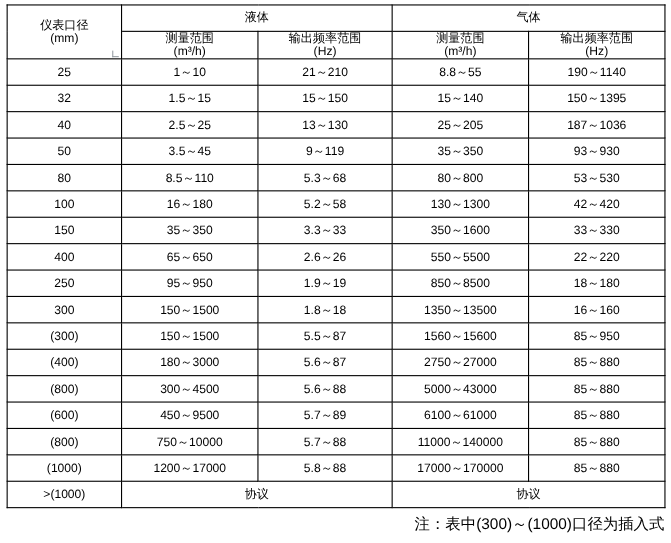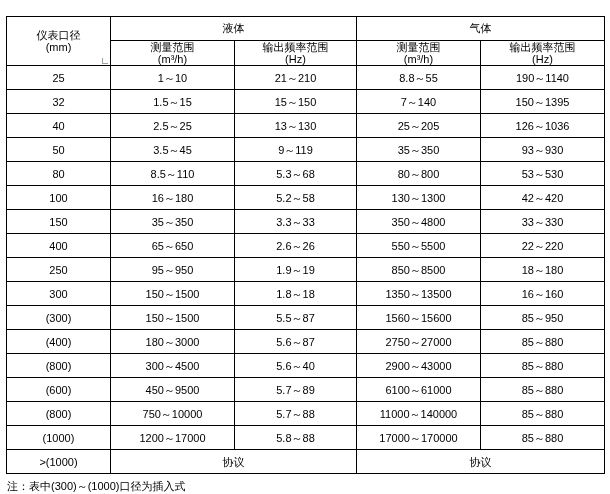--- a/index.html
+++ b/index.html
@@ -12,21 +12,21 @@
     background: #ffffff;
     font-family: "Liberation Sans", sans-serif;
     color: #000000;
     overflow: hidden;
   }
   .page {
     position: relative;
     width: 610px;
     height: 476px;
     box-sizing: border-box;
-    padding: 16px 6px 0 6px;
+    padding: 4px 6px 0 6px;
   }
   table.spec {
     border-collapse: collapse;
     width: 598px;
     table-layout: fixed;
   }
   table.spec td, table.spec th {
     border: 1px solid #000000;
     text-align: center;
     vertical-align: middle;
@@ -48,23 +48,24 @@
   }
   .corner {
     font-size: 13px;
     line-height: 1.35;
   }
   .corner .l1 { display: block; }
   .corner .l2 { display: block; font-size: 11px; }
   .unit-line { display: block; }
   .note {
     margin-top: 5px;
-    font-size: 11px;
+    font-size: 14px;
     line-height: 1.3;
     padding-left: 1px;
+    text-align: right;
   }
   
   .caret {
     position: absolute;
     right: 2px;
     bottom: 1px;
     width: 6px;
     height: 8px;
     pointer-events: none;
   }
@@ -130,29 +131,29 @@
         <td>25</td>
         <td>1～10</td>
         <td>21～210</td>
         <td>8.8～55</td>
         <td>190～1140</td>
       </tr>
       <tr>
         <td>32</td>
         <td>1.5～15</td>
         <td>15～150</td>
-        <td>7～140</td>
+        <td>15～140</td>
         <td>150～1395</td>
       </tr>
       <tr>
         <td>40</td>
         <td>2.5～25</td>
         <td>13～130</td>
         <td>25～205</td>
-        <td>126～1036</td>
+        <td>187～1036</td>
       </tr>
       <tr>
         <td>50</td>
         <td>3.5～45</td>
         <td>9～119</td>
         <td>35～350</td>
         <td>93～930</td>
       </tr>
       <tr>
         <td>80</td>
@@ -165,21 +166,21 @@
         <td>100</td>
         <td>16～180</td>
         <td>5.2～58</td>
         <td>130～1300</td>
         <td>42～420</td>
       </tr>
       <tr>
         <td>150</td>
         <td>35～350</td>
         <td>3.3～33</td>
-        <td>350～4800</td>
+        <td>350～1600</td>
         <td>33～330</td>
       </tr>
       <tr>
         <td>400</td>
         <td>65～650</td>
         <td>2.6～26</td>
         <td>550～5500</td>
         <td>22～220</td>
       </tr>
       <tr>
@@ -206,22 +207,22 @@
       <tr>
         <td>(400)</td>
         <td>180～3000</td>
         <td>5.6～87</td>
         <td>2750～27000</td>
         <td>85～880</td>
       </tr>
       <tr>
         <td>(800)</td>
         <td>300～4500</td>
-        <td>5.6～40</td>
-        <td>2900～43000</td>
+        <td>5.6～88</td>
+        <td>5000～43000</td>
         <td>85～880</td>
       </tr>
       <tr>
         <td>(600)</td>
         <td>450～9500</td>
         <td>5.7～89</td>
         <td>6100～61000</td>
         <td>85～880</td>
       </tr>
       <tr>

